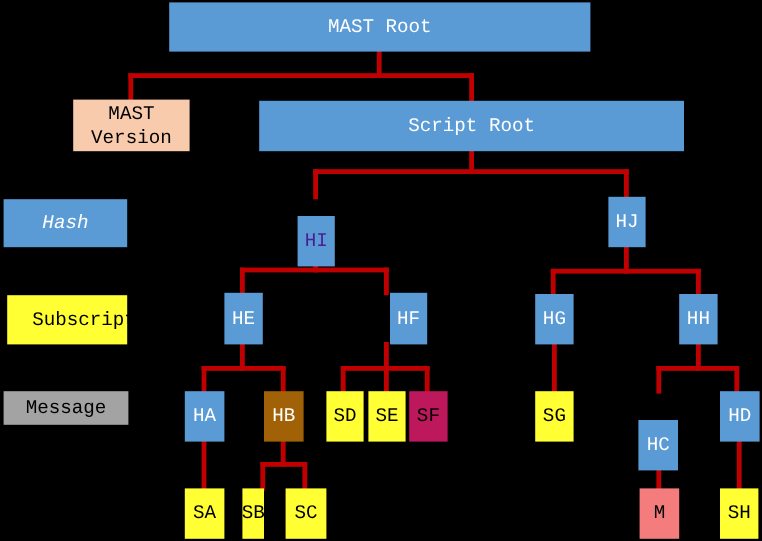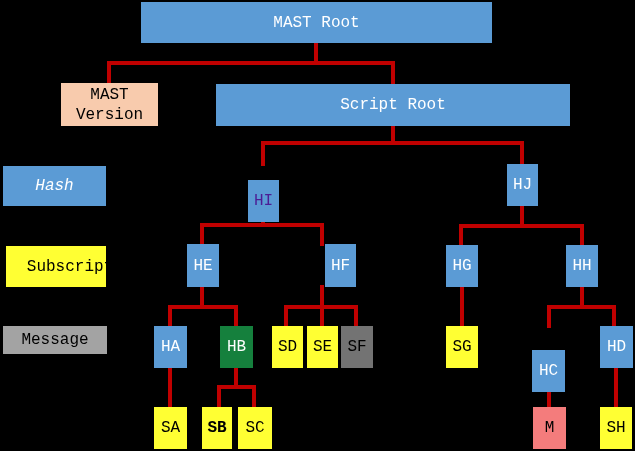--- a/index.html
+++ b/index.html
@@ -78,25 +78,25 @@
     <div class="node" style="left: 3px; top: 166px; width: 103px; height: 40px; background: rgb(91, 155, 213); color: rgb(255, 255, 255); font-style: italic;">Hash</div>
     <div class="node" style="left: 248px; top: 164px; width: 31px; height: 42px; background: rgb(91, 155, 213); color: #4c1d95; margin-top: 16px;">HI</div>
     <div class="node" style="left: 507px; top: 164px; width: 31px; height: 42px; background: rgb(91, 155, 213); color: rgb(255, 255, 255);">HJ</div>
     <div class="node" style="left: 6px; top: 246px; width: 100px; height: 41px; background: rgb(255, 255, 51); color: rgb(0, 0, 0); padding-left: 28px;">Subscript</div>
     <div class="node" style="left: 187px; top: 244px; width: 32px; height: 43px; background: rgb(91, 155, 213); color: rgb(255, 255, 255);">HE</div>
     <div class="node" style="left: 307px; top: 244px; width: 31px; height: 43px; background: rgb(91, 155, 213); color: rgb(255, 255, 255); margin-left: 18px;">HF</div>
     <div class="node" style="left: 446px; top: 245px; width: 32px; height: 42px; background: rgb(91, 155, 213); color: rgb(255, 255, 255);">HG</div>
     <div class="node" style="left: 566px; top: 245px; width: 32px; height: 42px; background: rgb(91, 155, 213); color: rgb(255, 255, 255);">HH</div>
     <div class="node" style="left: 3px; top: 326px; width: 104px; height: 28px; background: #a3a3a3; color: rgb(0, 0, 0);">Message</div>
     <div class="node" style="left: 154px; top: 326px; width: 33px; height: 42px; background: rgb(91, 155, 213); color: rgb(255, 255, 255);">HA</div>
-    <div class="node" style="left: 220px; top: 326px; width: 33px; height: 42px; background: #15803d; color: rgb(255, 255, 255);">HB</div>
+    <div class="node" style="left: 220px; top: 326px; width: 33px; height: 42px; background: #a16207; color: rgb(255, 255, 255);">HB</div>
     <div class="node" style="left: 272px; top: 326px; width: 31px; height: 42px; background: rgb(255, 255, 51); color: rgb(0, 0, 0);">SD</div>
     <div class="node" style="left: 307px; top: 326px; width: 31px; height: 42px; background: rgb(255, 255, 51); color: rgb(0, 0, 0);">SE</div>
-    <div class="node" style="left: 341px; top: 326px; width: 32px; height: 42px; background: #737373; color: rgb(0, 0, 0);">SF</div>
+    <div class="node" style="left: 341px; top: 326px; width: 32px; height: 42px; background: #be185d; color: rgb(0, 0, 0);">SF</div>
     <div class="node" style="left: 446px; top: 326px; width: 32px; height: 42px; background: rgb(255, 255, 51); color: rgb(0, 0, 0);">SG</div>
     <div class="node" style="left: 532px; top: 326px; width: 33px; height: 42px; background: rgb(91, 155, 213); color: rgb(255, 255, 255); margin-top: 24px;">HC</div>
     <div class="node" style="left: 600px; top: 326px; width: 33px; height: 42px; background: rgb(91, 155, 213); color: rgb(255, 255, 255);">HD</div>
     <div class="node" style="left: 154px; top: 407px; width: 33px; height: 42px; background: rgb(255, 255, 51); color: rgb(0, 0, 0);">SA</div>
-    <div class="node" style="left: 202px; top: 407px; width: 30px; height: 42px; background: rgb(255, 255, 51); color: rgb(0, 0, 0); font-weight: bold;">SB</div>
+    <div class="node" style="left: 202px; top: 407px; width: 18px; height: 42px; background: rgb(255, 255, 51); color: rgb(0, 0, 0);">SB</div>
     <div class="node" style="left: 238px; top: 407px; width: 34px; height: 42px; background: rgb(255, 255, 51); color: rgb(0, 0, 0);">SC</div>
     <div class="node" style="left: 533px; top: 407px; width: 33px; height: 42px; background: rgb(244, 124, 124); color: rgb(0, 0, 0);">M</div>
     <div class="node" style="left: 600px; top: 407px; width: 32px; height: 42px; background: rgb(255, 255, 51); color: rgb(0, 0, 0);">SH</div>
   </div>
 
 </body></html>

